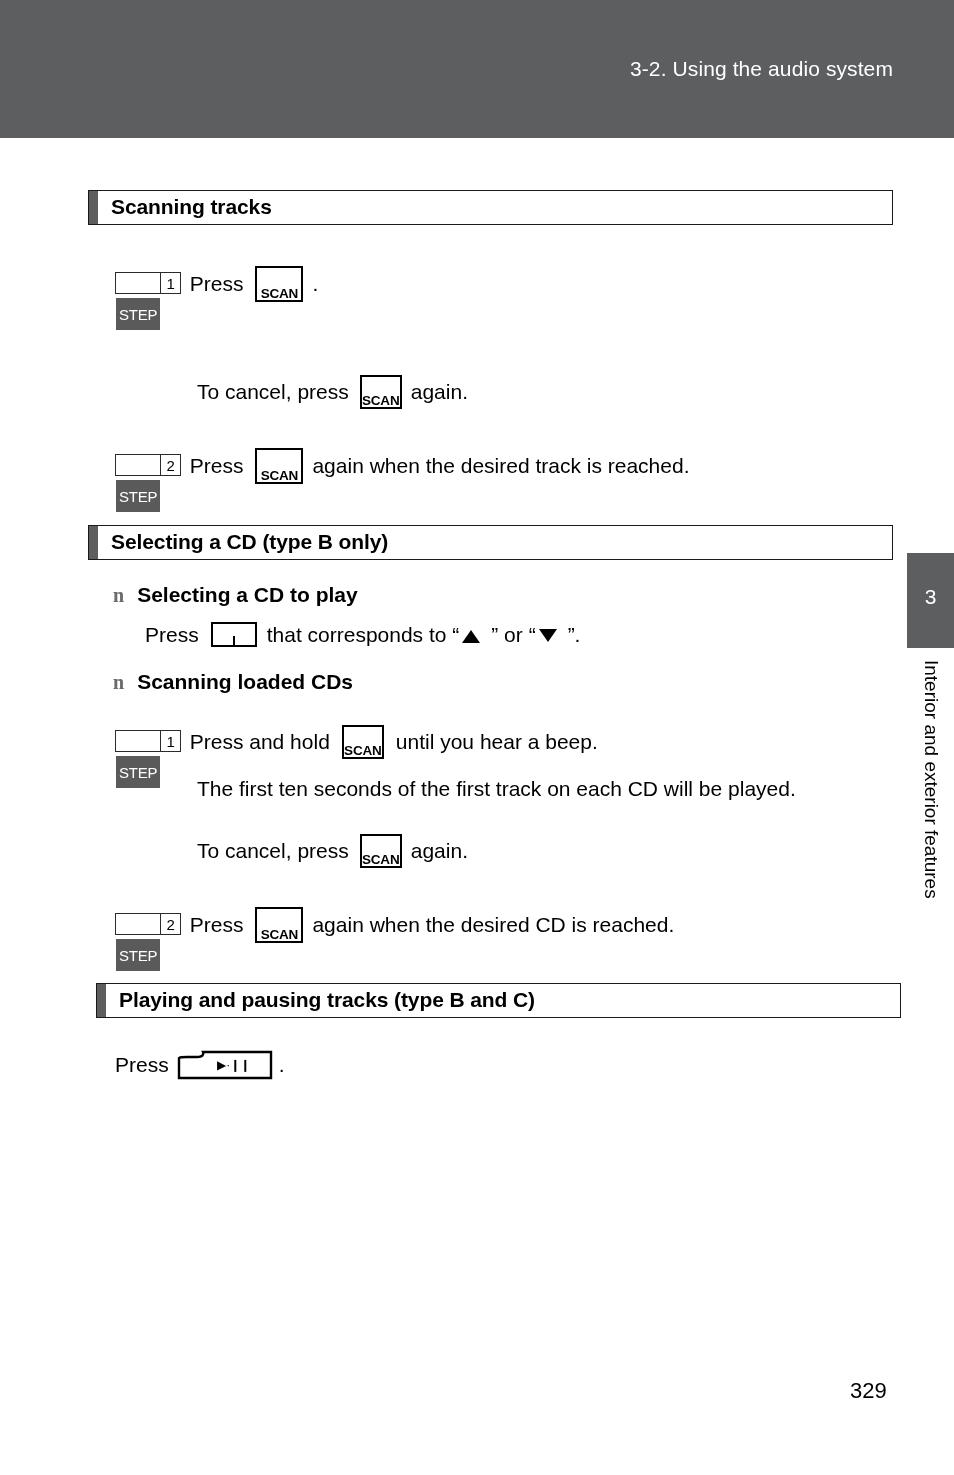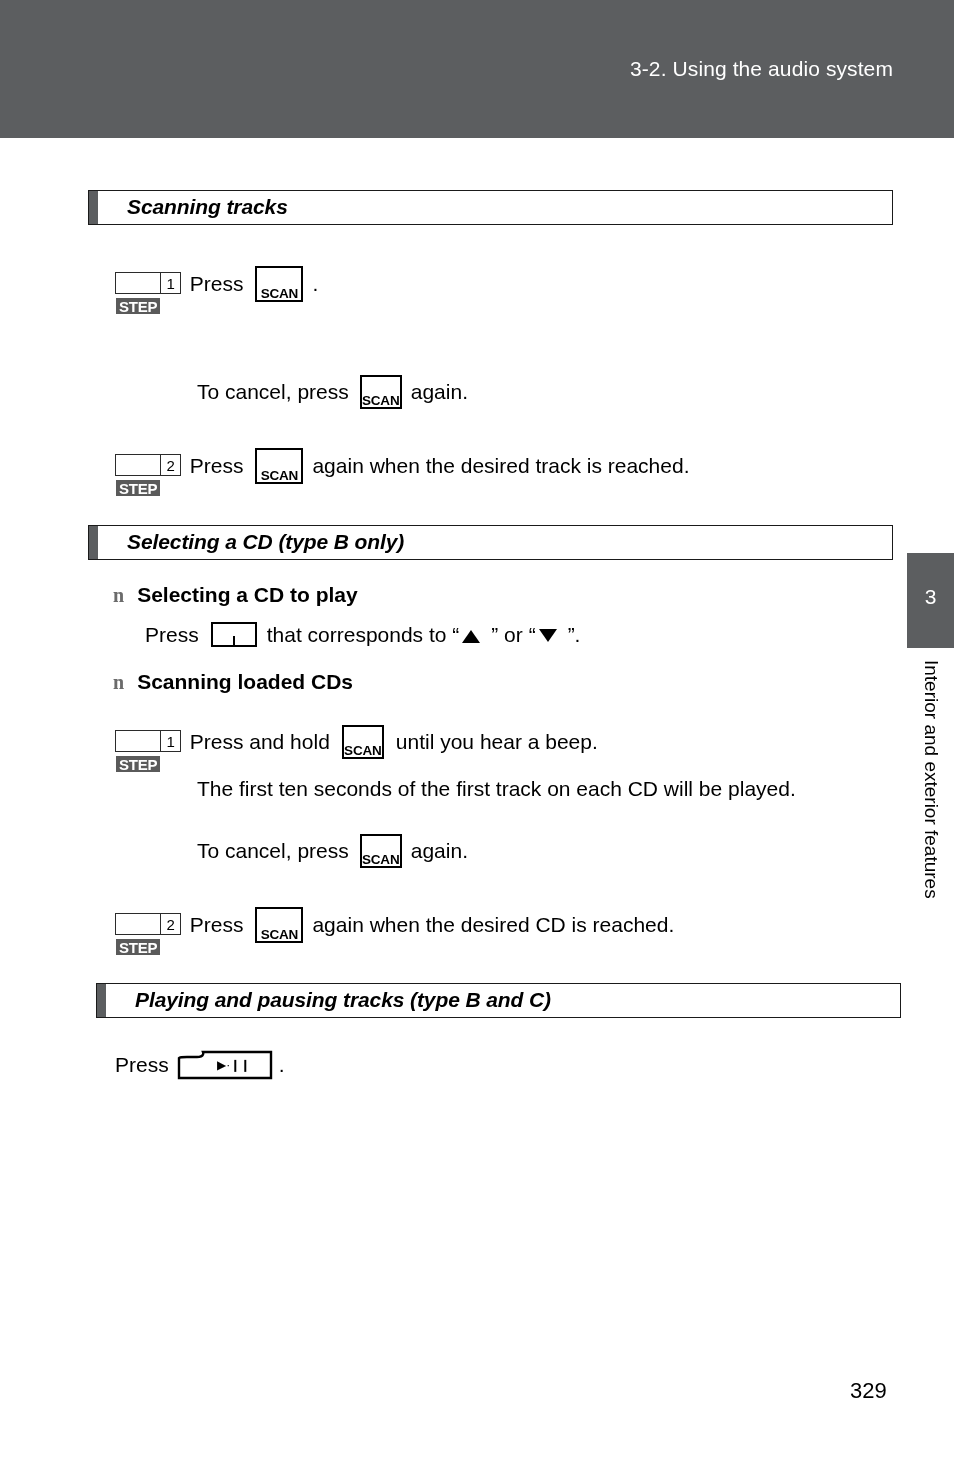--- a/index.html
+++ b/index.html
@@ -84,27 +84,26 @@
   }
   .section-head .bar {
     position: absolute;
     left: 0; top: 0;
     width: 9px;
     height: 33px;
     background: #5c5e60;
   }
   .section-head .txt {
     position: absolute;
-    left: 38px;
+    left: 22px;
     top: 4px;
     font-size: 21px;
     font-weight: bold;
     white-space: nowrap;
     letter-spacing: -0.1px;
-    font-style: italic;
   }
 
   
   .row {
     position: absolute;
     display: flex;
     align-items: center;
     white-space: nowrap;
   }
   .txt-lg  { font-size: 21px; }
@@ -117,23 +116,23 @@
     height: 22px;
     border: 1px solid #2b2b2b;
     margin-right: 9px;
     position: relative;
     top: -1px;
   }
   .step-badge .word {
     background: #5a5a5a;
     color: #ffffff;
     font-size: 15px;
-    font-weight: bold;
+    font-weight: normal;
     letter-spacing: -0.2px;
-    padding: 8px 3px;
+    padding: 16px 3px;
     display: flex;
     align-items: center;
     line-height: 1;
     margin-top: 25px;
   }
   .step-badge .num {
     background: #ffffff;
     color: #000000;
     font-size: 15px;
     padding: 0 5px;

